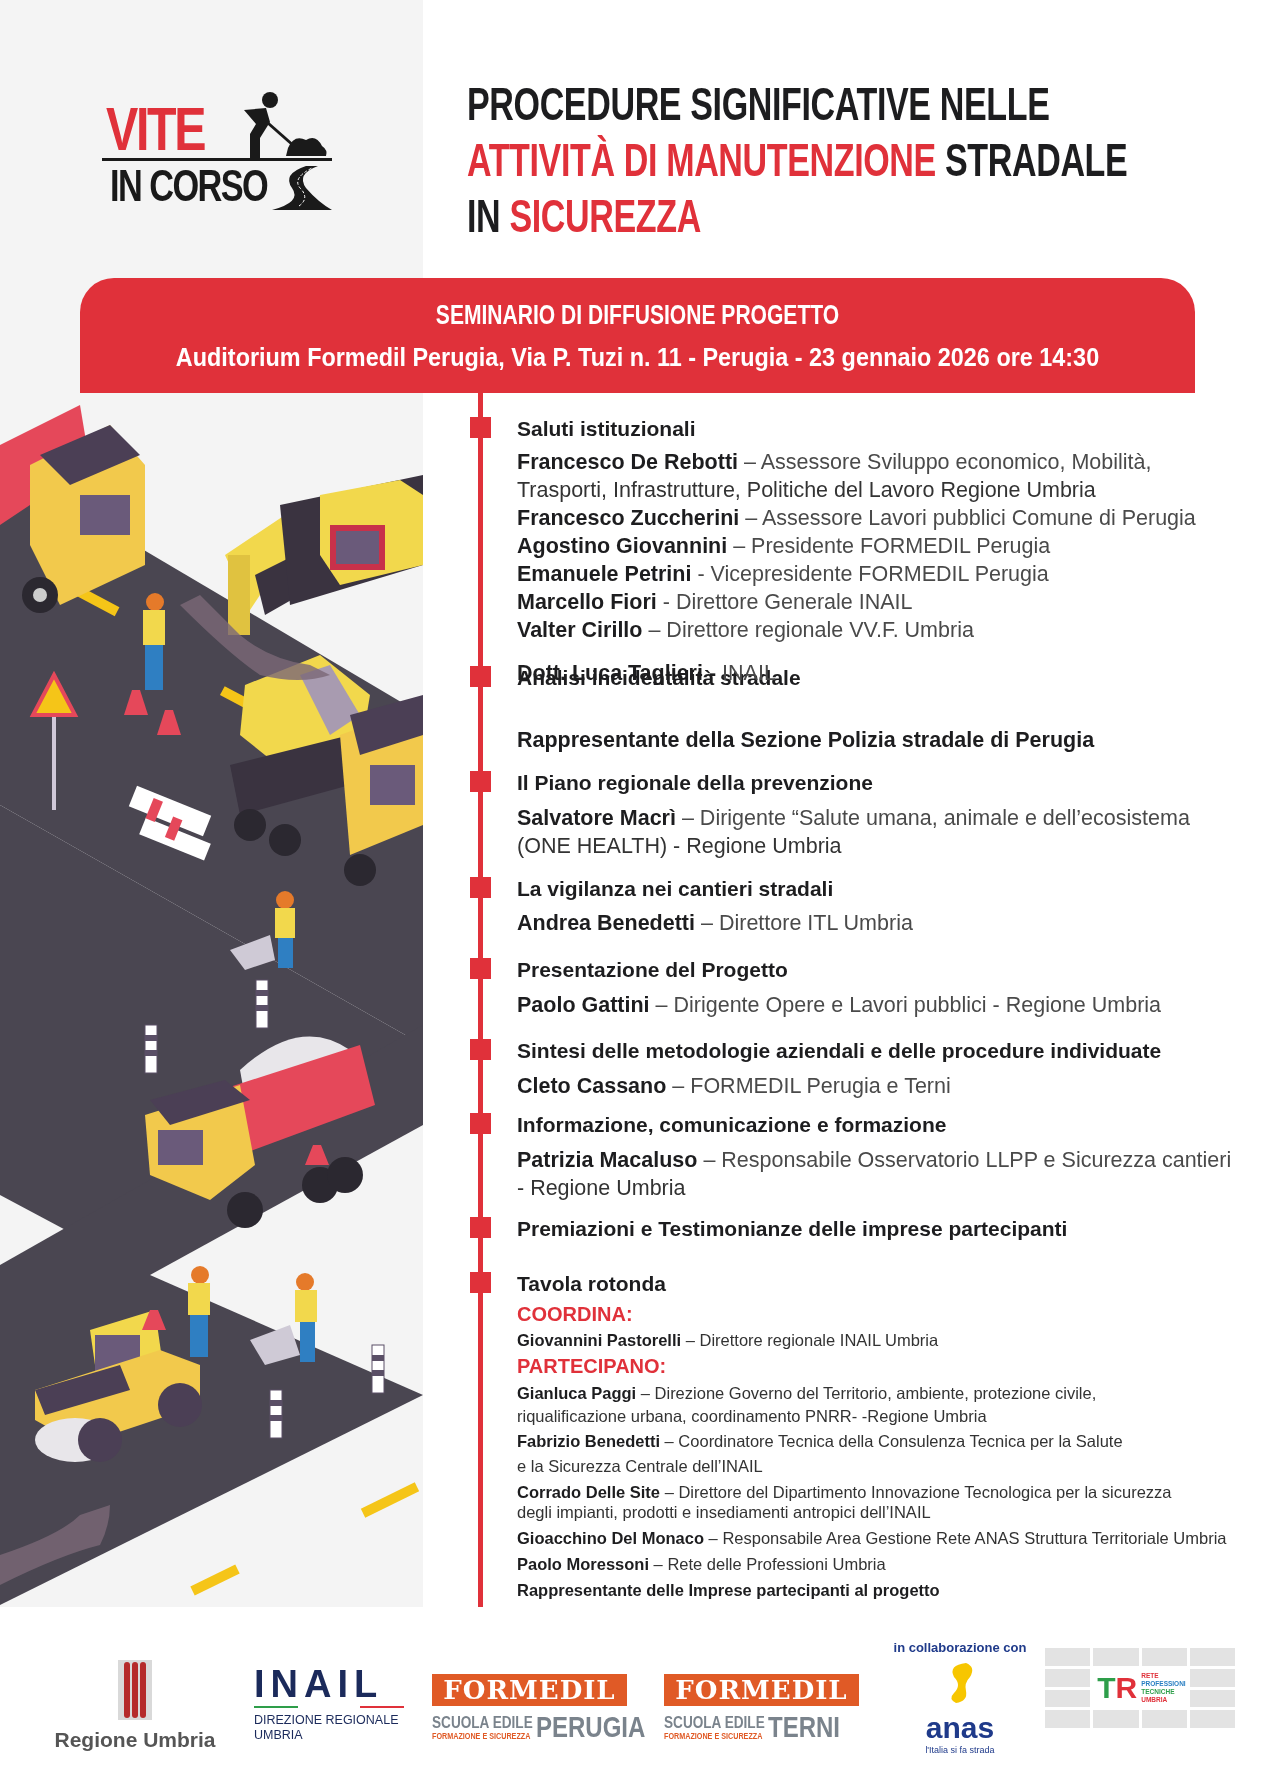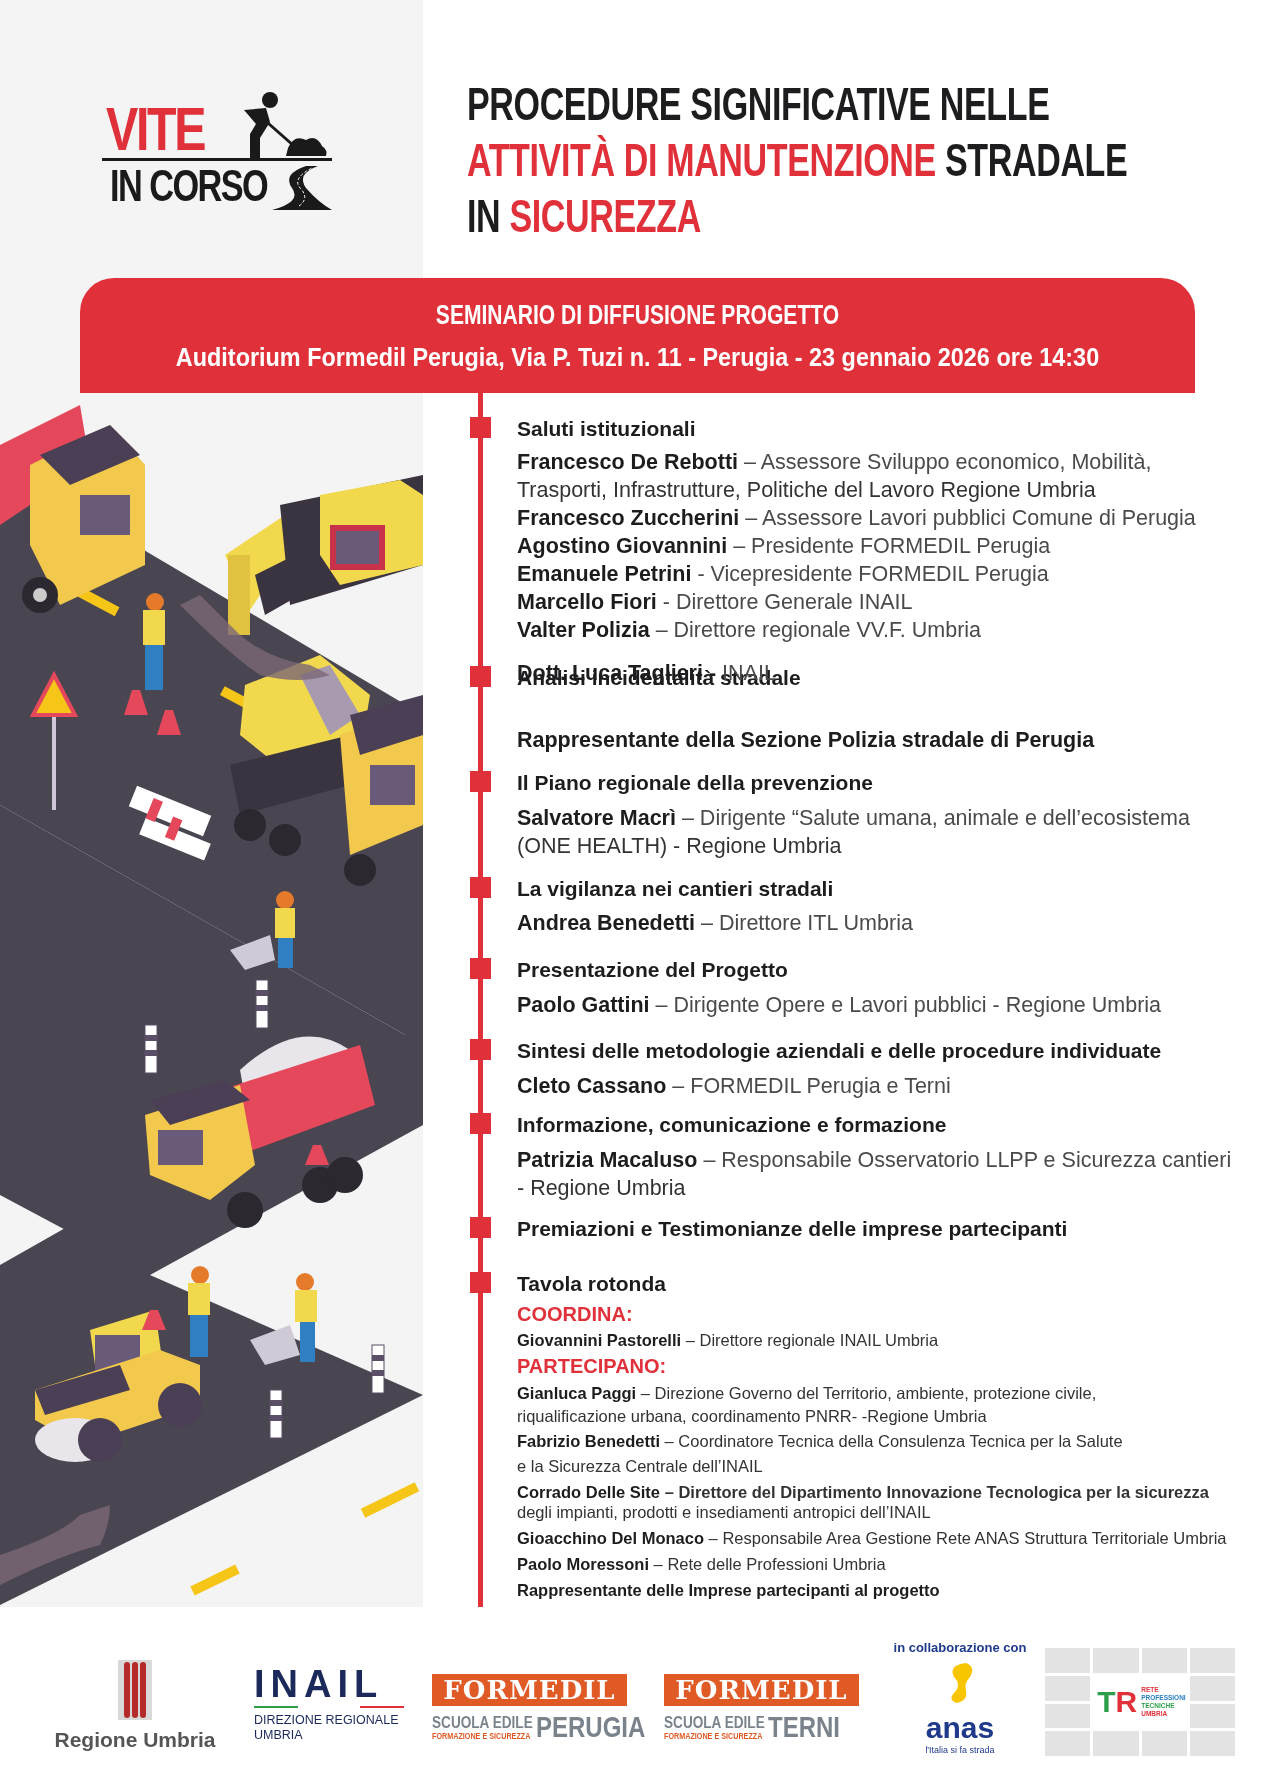--- a/index.html
+++ b/index.html
@@ -54,21 +54,21 @@
   .formedil { position: absolute; top: 44px; width: 195px; }
   .formedil .top { background: #e05a26; color: #fff; font-family: "DejaVu Serif", serif; font-weight: 700; font-size: 26px; text-align: center; line-height: 32px; letter-spacing: 1px; }
   .formedil .bot { display: flex; align-items: center; margin-top: 4px; }
   .formedil .se { font-weight: 700; font-size: 17px; color: #7a838c; line-height: 17px; transform: scaleX(0.8); transform-origin: left; white-space: nowrap; }
   .formedil .fs { font-weight: 700; font-size: 9px; color: #e05a26; white-space: nowrap; transform: scaleX(0.8); transform-origin: left; }
   .formedil .city { font-weight: 700; font-size: 30px; color: #7a838c; margin-left: -22px; transform: scaleX(0.8); transform-origin: left; }
   .collab { position: absolute; left: 880px; top: 0; width: 160px; text-align: center; }
   .collab .lbl { font-weight: 700; font-size: 13px; color: #1f3a8a; margin-top: 10px; }
   .collab .anas { font-weight: 700; font-size: 30px; color: #1f3a8a; margin-top: 2px; }
   .collab .tag { font-size: 9px; color: #1f3a8a; }
-  .rete { position: absolute; left: 1045px; top: 18px; width: 190px; height: 108px; display: grid; grid-template-columns: repeat(4, 1fr); grid-template-rows: repeat(4, 1fr); gap: 3px; }
+  .rete { position: absolute; left: 1045px; top: 18px; width: 190px; height: 80px; display: grid; grid-template-columns: repeat(4, 1fr); grid-template-rows: repeat(4, 1fr); gap: 3px; }
   .rete .cell { background: #e3e3e3; }
   .rete .big { grid-column: 2 / 4; grid-row: 2 / 4; background: #fff; display: flex; align-items: center; padding-left: 4px; }
   .rete .big .tr { font-weight: 700; font-size: 30px; line-height: 30px; }
   .rete .big .rtxt { font-size: 6.5px; font-weight: 700; line-height: 8px; margin-left: 4px; }
 </style>
 </head>
 <body>
 
 <div class="left-panel"></div>
 
@@ -206,21 +206,21 @@
 <div class="timeline-line"></div>
 
 <div class="marker" style="top:417px;"></div>
 <div class="sec-title" style="top:416px;">Saluti istituzionali</div>
 <div class="line-txt" style="top:449px;"><b>Francesco De Rebotti</b><span class="role"> – Assessore Sviluppo economico, Mobilità,</span></div>
 <div class="line-txt role" style="top:477px;">Trasporti, Infrastrutture, Politiche del Lavoro Regione Umbria</div>
 <div class="line-txt" style="top:505px;"><b>Francesco Zuccherini</b><span class="role"> – Assessore Lavori pubblici Comune di Perugia</span></div>
 <div class="line-txt" style="top:533px;"><b>Agostino Giovannini</b><span class="role"> – Presidente FORMEDIL Perugia</span></div>
 <div class="line-txt" style="top:561px;"><b>Emanuele Petrini</b><span class="role"> - Vicepresidente FORMEDIL Perugia</span></div>
 <div class="line-txt" style="top:589px;"><b>Marcello Fiori</b><span class="role"> - Direttore Generale INAIL</span></div>
-<div class="line-txt" style="top:617px;"><b>Valter Polizia</b><span class="role"> – Direttore regionale VV.F. Umbria</span></div>
+<div class="line-txt" style="top:617px;"><b>Valter Cirillo</b><span class="role"> – Direttore regionale VV.F. Umbria</span></div>
 
 <div class="marker" style="top:666px;"></div>
 <div class="sec-title" style="top:665px;">Analisi incidentalità stradale</div>
 <div class="line-txt" style="top:660px;"><b>Dott. Luca Taglieri - </b><span class="role">INAIL</span></div>
 <div class="line-txt" style="top:727px;"><b>Rappresentante della Sezione Polizia stradale di Perugia</b></div>
 
 <div class="marker" style="top:771px;"></div>
 <div class="sec-title" style="top:770px;">Il Piano regionale della prevenzione</div>
 <div class="line-txt" style="top:805px;"><b>Salvatore Macrì</b><span class="role"> – Dirigente “Salute umana, animale e dell’ecosistema</span></div>
 <div class="line-txt role" style="top:833px;">(ONE HEALTH) - Regione Umbria</div>
@@ -247,21 +247,21 @@
 
 <div class="marker" style="top:1272px;"></div>
 <div class="sec-title" style="top:1271px;">Tavola rotonda</div>
 <div class="red-label" style="top:1302px;">COORDINA:</div>
 <div class="small-txt" style="top:1329px;"><b>Giovannini Pastorelli</b><span> – Direttore regionale INAIL Umbria</span></div>
 <div class="red-label" style="top:1354px;">PARTECIPANO:</div>
 <div class="small-txt" style="top:1382px;"><b>Gianluca Paggi</b><span> – Direzione  Governo del Territorio, ambiente, protezione civile,</span></div>
 <div class="small-txt" style="top:1405px;">riqualificazione urbana, coordinamento PNRR- -Regione Umbria</div>
 <div class="small-txt" style="top:1430px;"><b>Fabrizio Benedetti</b><span> – Coordinatore Tecnica della Consulenza Tecnica per la Salute</span></div>
 <div class="small-txt" style="top:1455px;">e la Sicurezza Centrale dell’INAIL</div>
-<div class="small-txt" style="top:1481px;font-weight:bold;"><b>Corrado Delle Site</b><span> – Direttore del Dipartimento Innovazione Tecnologica per la sicurezza</span></div>
+<div class="small-txt" style="top:1481px;"><b>Corrado Delle Site</b><span> – Direttore del Dipartimento Innovazione Tecnologica per la sicurezza</span></div>
 <div class="small-txt" style="top:1501px;">degli impianti, prodotti e insediamenti antropici dell’INAIL</div>
 <div class="small-txt" style="top:1527px;"><b>Gioacchino Del Monaco</b><span> – Responsabile Area Gestione Rete ANAS Struttura Territoriale Umbria</span></div>
 <div class="small-txt" style="top:1553px;"><b>Paolo Moressoni</b><span> – Rete delle Professioni Umbria</span></div>
 <div class="small-txt" style="top:1579px;"><b>Rappresentante delle Imprese partecipanti al progetto</b></div>
 
 <div class="footer">
   <div class="regione">
     <div class="emb">
       <span style="left:6px"></span>
         <span style="left:14px"></span>

